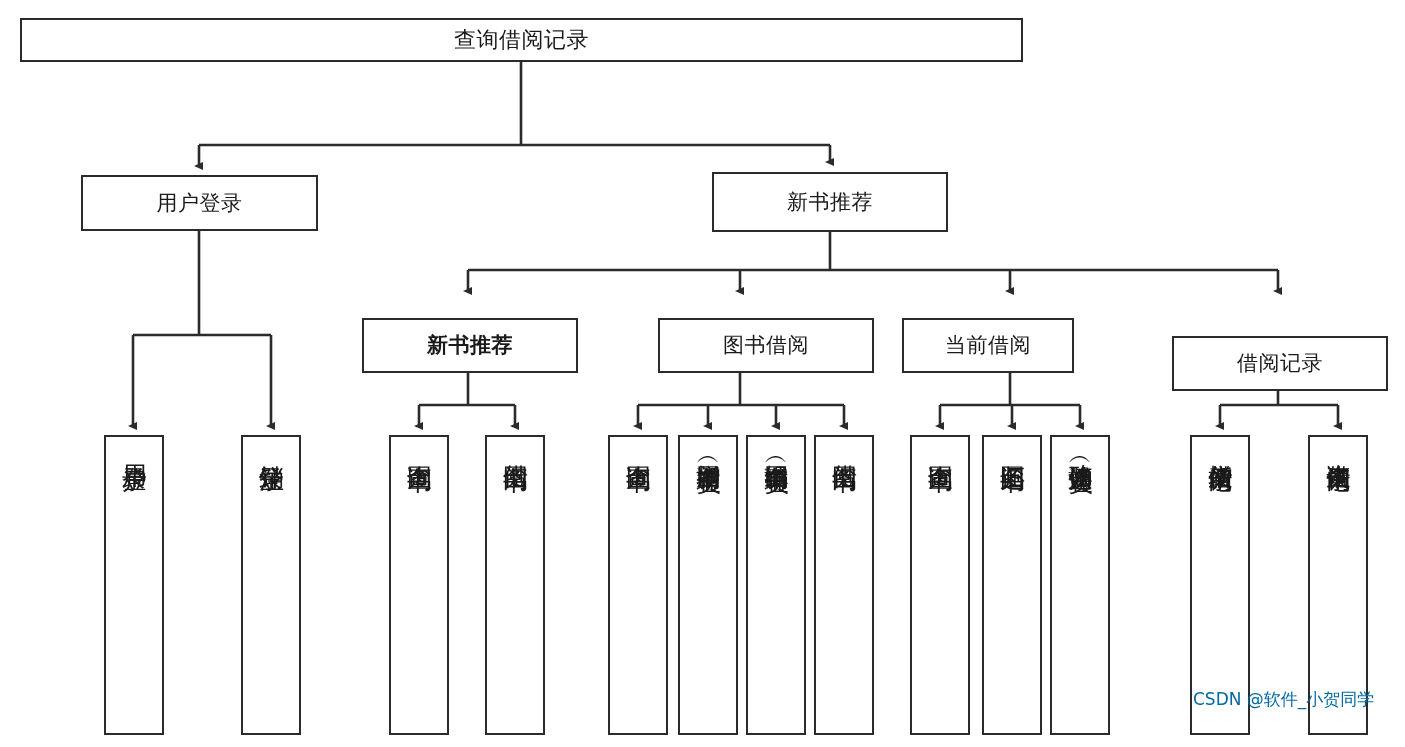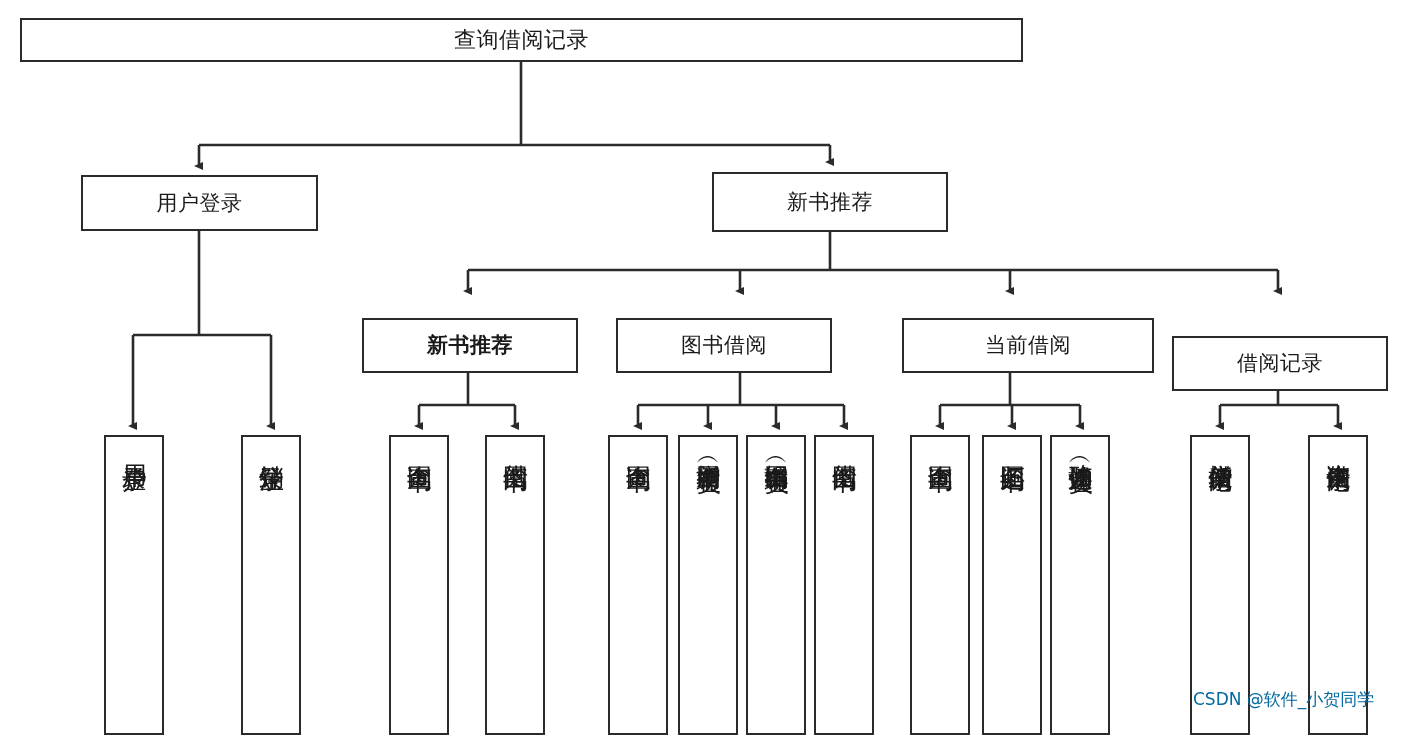--- a/index.html
+++ b/index.html
@@ -141,24 +141,24 @@
   <div class="node horiz" style="left:81px; top:175px; width:237px; height:56px;">
     <span class="label">用户登录</span>
   </div>
   <div class="node horiz" style="left:712px; top:172px; width:236px; height:60px;">
     <span class="label">新书推荐</span>
   </div>
 
   <div class="node horiz" style="left:362px; top:318px; width:216px; height:55px;font-weight:bold;">
     <span class="label">新书推荐</span>
   </div>
-  <div class="node horiz" style="left:616px; top:318px; width:216px; height:55px;">
+  <div class="node horiz" style="left:658px; top:318px; width:216px; height:55px;">
     <span class="label">图书借阅</span>
   </div>
-  <div class="node horiz" style="left:902px; top:318px; width:252px; height:55px;">
+  <div class="node horiz" style="left:902px; top:318px; width:172px; height:55px;">
     <span class="label">当前借阅</span>
   </div>
   <div class="node horiz" style="left:1172px; top:318px; width:216px; height:55px;margin-top:18px;">
     <span class="label">借阅记录</span>
   </div>
 
   <div class="node vert" style="left:104px; top:435px; width:60px; height:300px;">
     <span class="label">用户登录</span>
   </div>
   <div class="node vert" style="left:241px; top:435px; width:60px; height:300px;">

